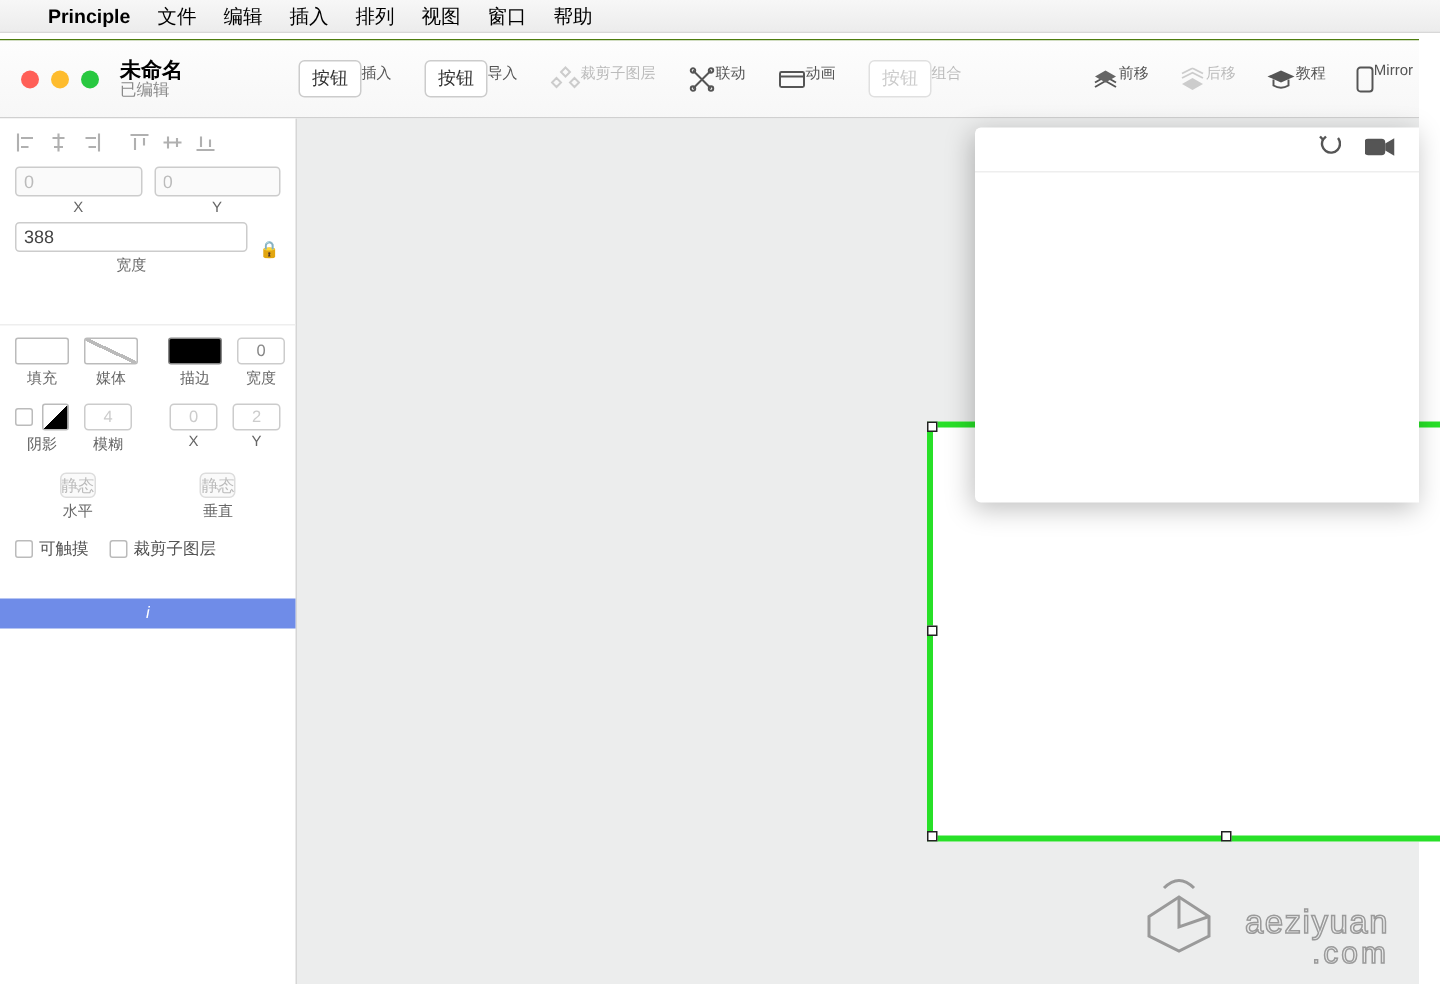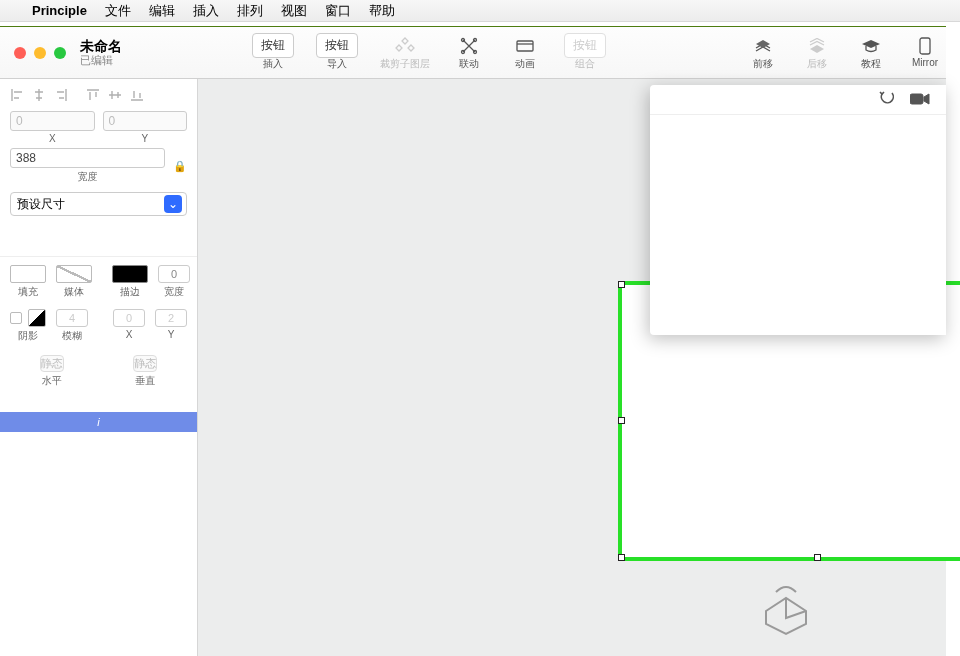--- a/index.html
+++ b/index.html
@@ -12,21 +12,21 @@
   
   .window { position: absolute; left: 0; top: 26px; width: 946px; height: 630px; background: #fff; border-top: 1px solid #4d7c0f; }
   .titlebar { height: 52px; display: flex; align-items: center; border-bottom: 1px solid #d0d0d0; background: linear-gradient(#fdfdfd,#f7f7f7); }
   .traffic { display:flex; gap:8px; padding-left:14px; }
   .dot { width:12px; height:12px; border-radius:50%; }
   .dot.red{background:#ff5f57;} .dot.yellow{background:#febc2e;} .dot.green{background:#28c840;}
   .doc-title { margin-left: 14px; display:flex; flex-direction:column; line-height: 1.15;}
   .doc-title .t1 { font-weight:600; font-size:14px;}
   .doc-title .t2 { font-size:11px; color:#888;}
   .toolbar { flex:1; display:flex; align-items:center; justify-content:center; gap:22px; padding-right:10px;}
-  .tb-item { display:flex; flex-direction:column; align-items:center; font-size:10px; color:#555; min-width:34px;}
+  .tb-item { display:flex; font-size:10px; color:#555; min-width:34px;}
   .tb-item.disabled { color:#bbb; }
   .tb-item .icon { height:22px; display:flex; align-items:center; justify-content:center; }
   .tb-item svg { stroke:#555; fill:none; stroke-width:1.3; }
   .tb-item.disabled svg { stroke:#ccc; }
   .tb-btn { border:1px solid #ccc; border-radius:4px; padding:3px 8px; font-size:12px; color:#333; background:#fff; }
   .tb-btn.disabled{ color:#ccc; border-color:#e0e0e0;}
   .tb-group-right{ margin-left:auto; display:flex; gap:20px; padding-right:4px;}
   
   .inspector { position:absolute; left:0; top:52px; width:198px; bottom:0; border-right:1px solid #d6d6d6; background:#fff; }
   .align-row { display:flex; gap:0; padding:6px 6px 4px; }
@@ -235,26 +235,20 @@
     </div>
 
     <div class="field-row">
       <div class="field-col">
         <input class="num-input" value="388" style="">
         <div class="lbl">宽度</div>
       </div>
       <div class="lock">🔒</div>
     </div>
 
-    <div class="preset-row">
-      <div class="preset">
-        <span>预设尺寸</span>
-        <span class="chev">⌄</span>
-      </div>
-    </div>
 
     <div class="style-section">
       <div class="style-row">
         <div class="col-stack">
           <div class="swatch" style="background:#fff"></div>
           <div class="mini-lbl">填充</div>
         </div>
         <div class="col-stack">
           <div class="swatch media"></div>
           <div class="mini-lbl">媒体</div>
@@ -302,40 +296,48 @@
         <div class="mini-lbl">水平</div>
       </div>
       <div style="flex:1;display:flex;flex-direction:column;align-items:center;gap:2px">
         <div class="dropdown">
             <span>静态</span>
           </div>
         <div class="mini-lbl">垂直</div>
       </div>
     </div>
 
+    <div class="check-row">
+      <label><span class="chk"></span><span>可触摸</span></label>
+      <label><span class="chk"></span><span>裁剪子图层</span></label>
+    </div>
 
     <div class="blue-bar">
       <span>i</span>
     </div>
   </div>
 
   <div class="canvas">
     <div class="artboard">
       <div class="handle h-tl"></div>
       <div class="handle h-tm"></div>
       <div class="handle h-ml"></div>
       <div class="handle h-bl"></div>
       <div class="handle h-bm"></div>
     </div>
 
     <svg class="wm-logo" viewBox="0 0 60 60">
       <path d="M10 35 L30 22 L50 35 L50 48 L30 58 L10 48 Z" fill="none" stroke="#9a9a9a" stroke-width="2"></path>
       <path d="M30 22 L30 42 L50 35" fill="none" stroke="#9a9a9a" stroke-width="2"></path>
       <path d="M20 16 Q30 6 40 16" fill="none" stroke="#9a9a9a" stroke-width="2"></path>
     </svg>
+    <div class="watermark">
+      <span>aeziyuan</span>
+      <span class="line2">.com</span>
+    </div>
   </div>
 
   <div class="preview">
     <div class="preview-bar">
       <span>
         <svg width="16" height="14" viewBox="0 0 16 14">
             <path d="M14 2 A6 6 0 1 1 4 3" fill="none" stroke="#555" stroke-width="1.6"></path>
             <path d="M2 1 L4 3 L6 1" fill="none" stroke="#555" stroke-width="1.6"></path>
           </svg>
       </span>

